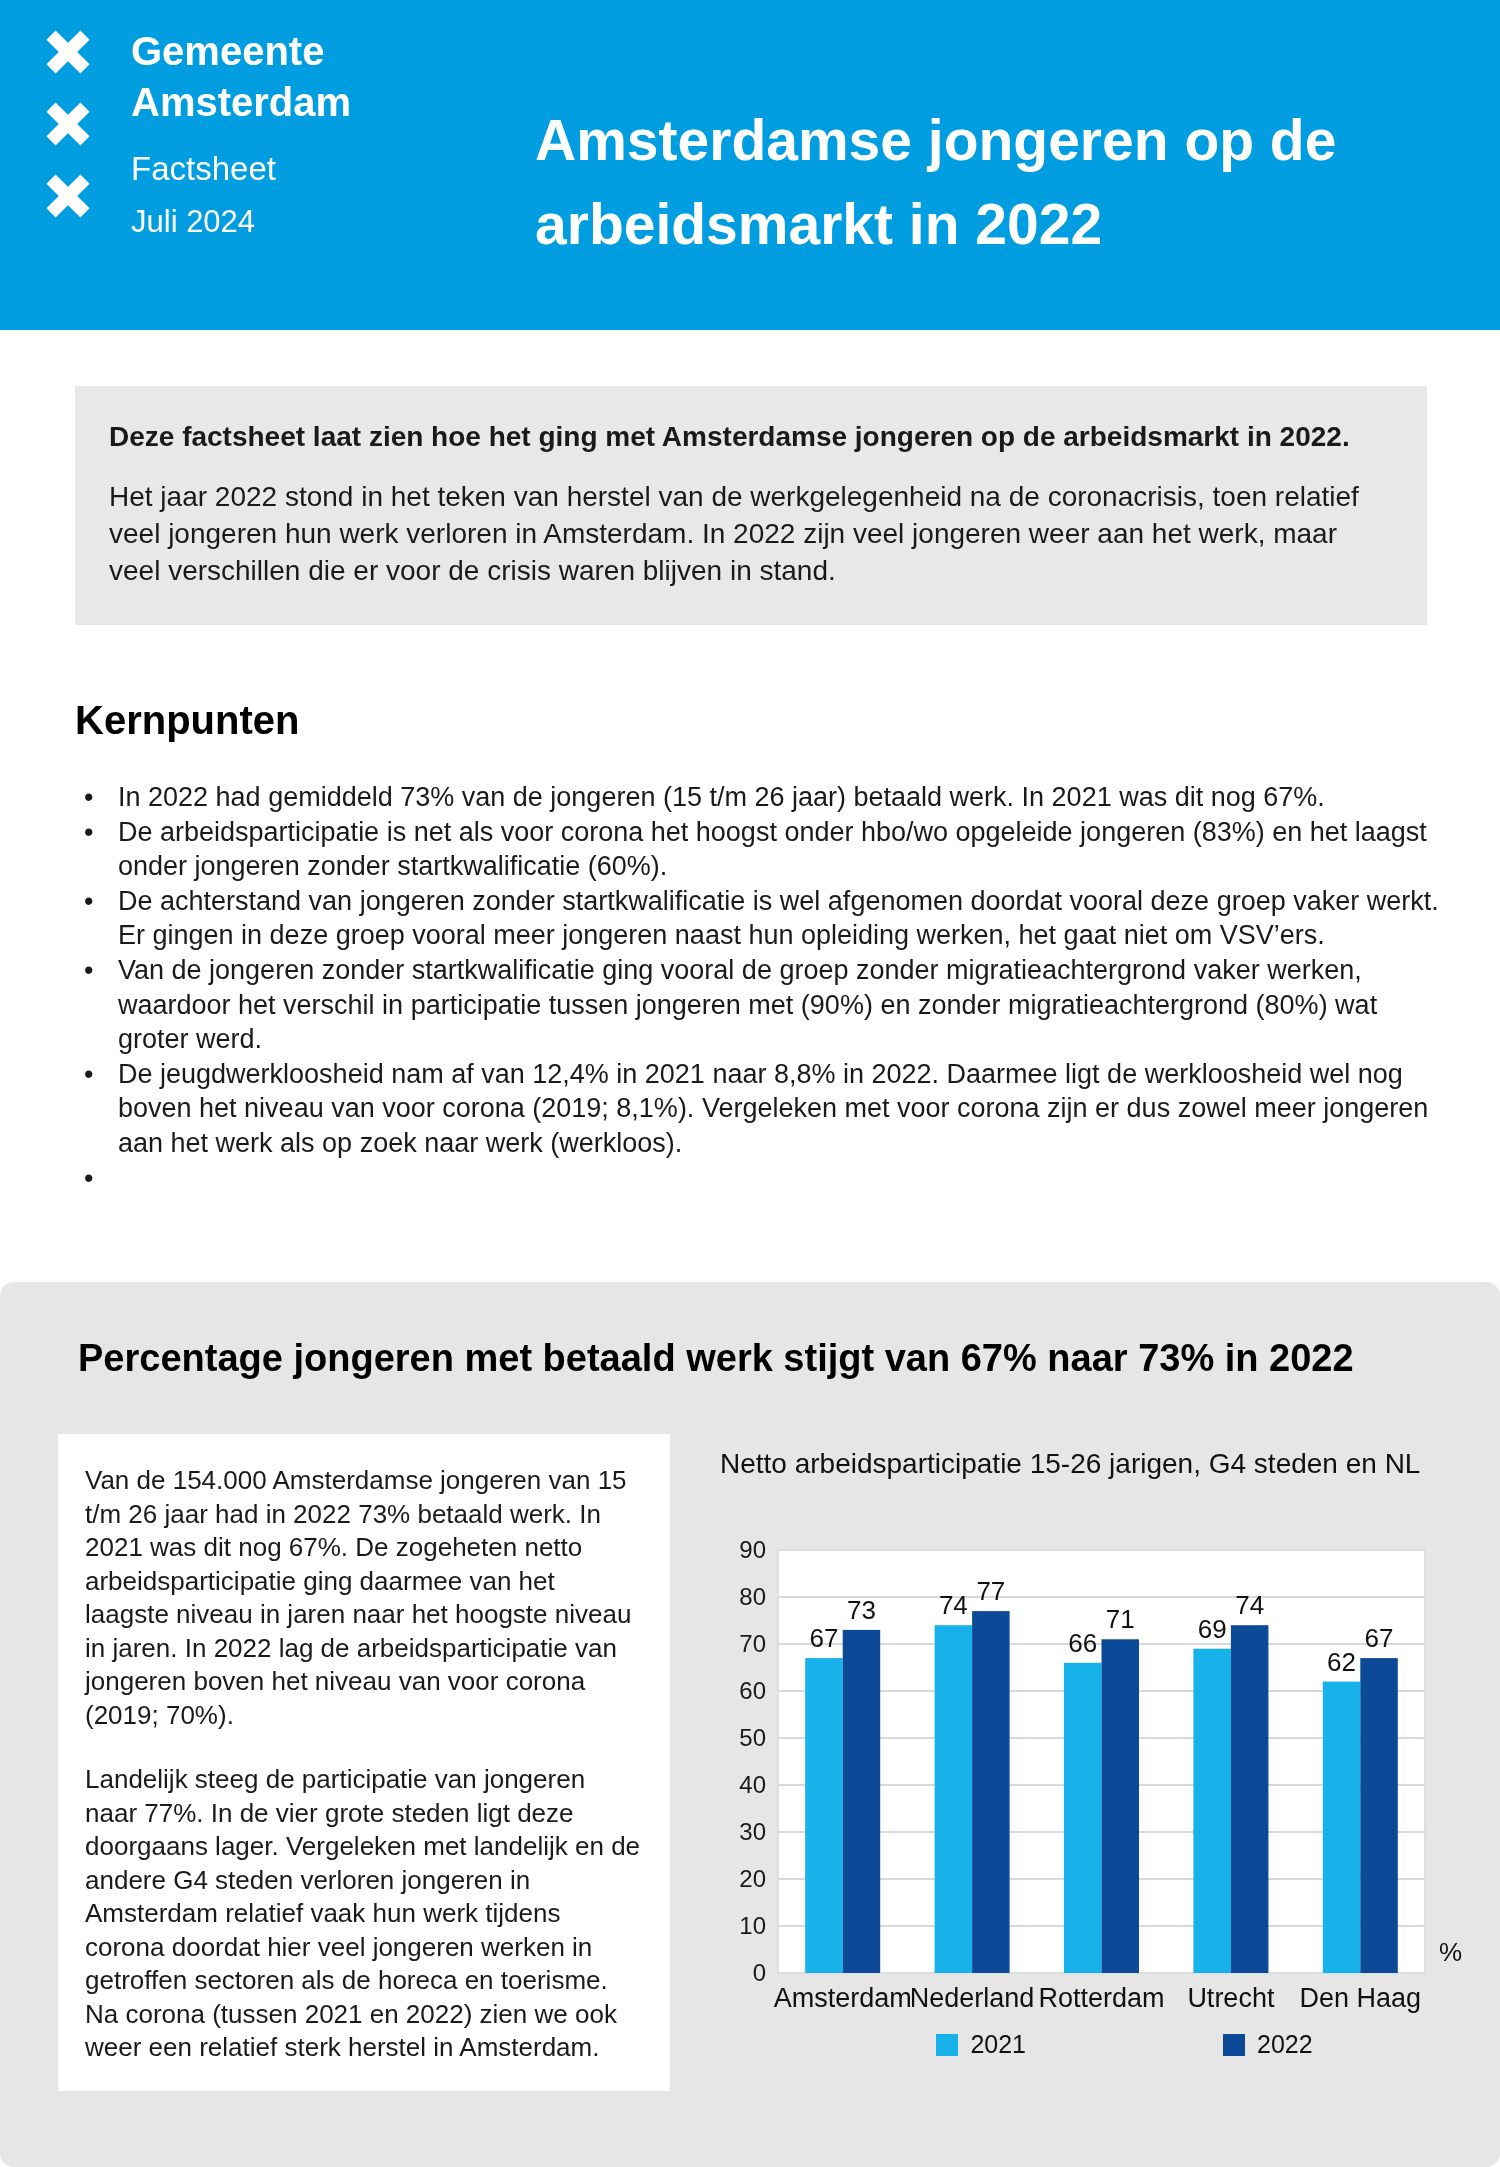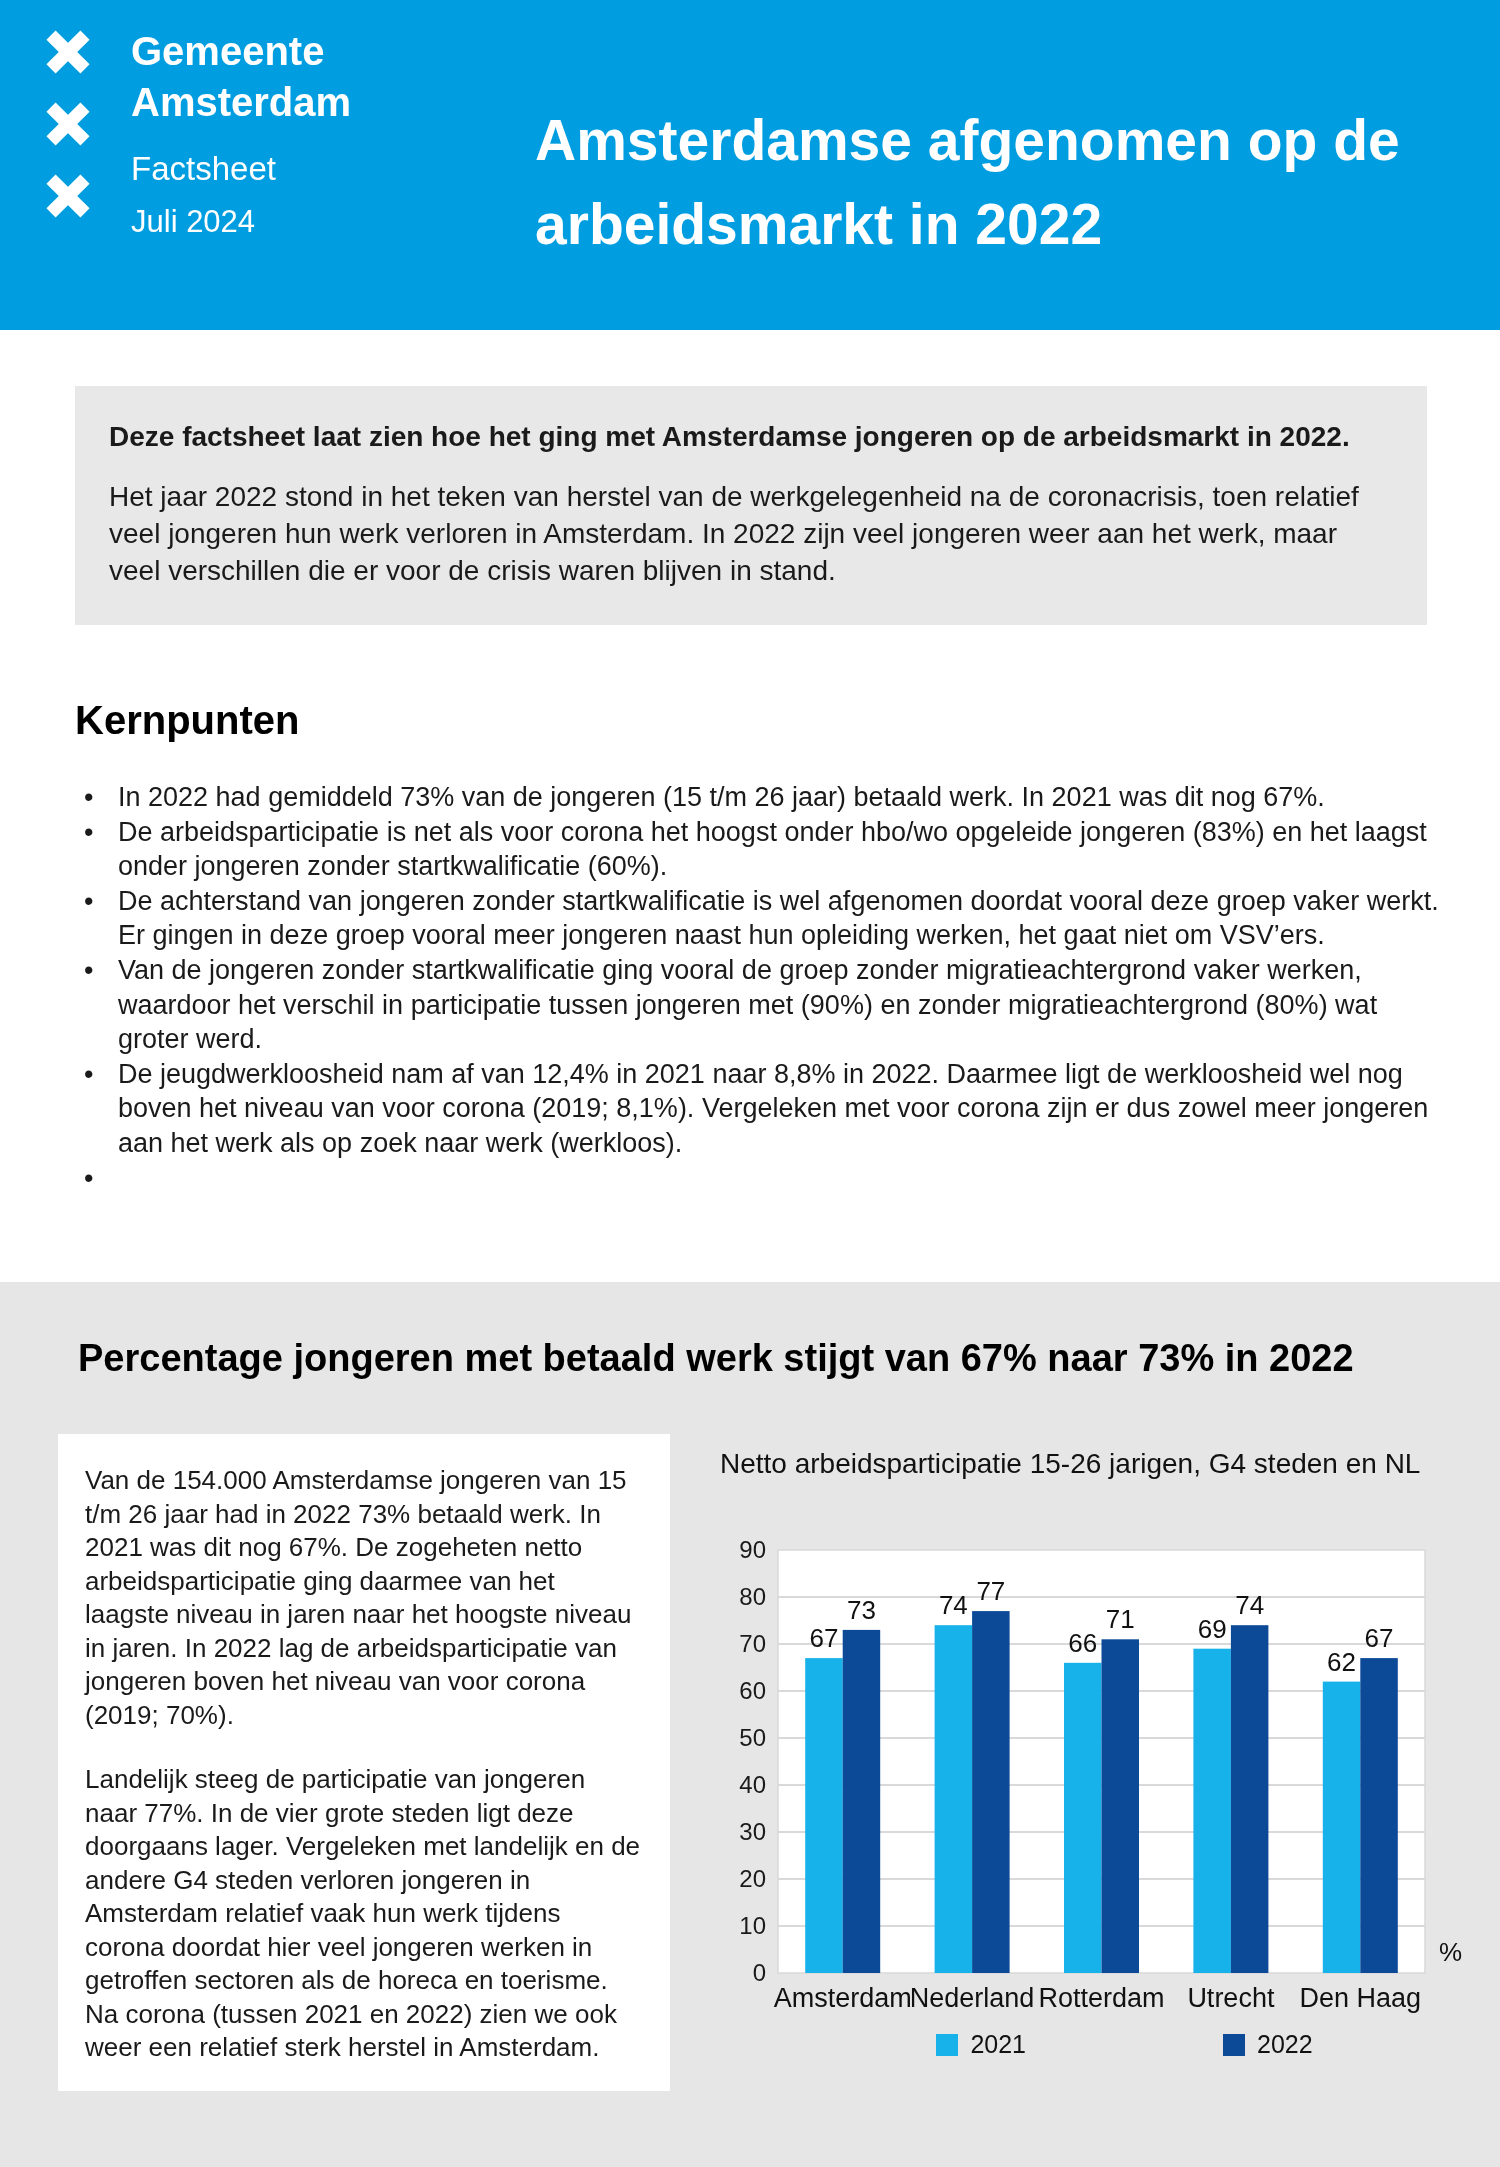--- a/index.html
+++ b/index.html
@@ -28,21 +28,21 @@
   .intro .lead{font-weight:bold;margin:0 0 23px 0;}
   .intro .body{margin:0;}
 
   
   .kernpunten-heading{position:absolute;left:75px;top:698px;font-size:40px;font-weight:bold;color:#000;}
   .kernpunten-list{position:absolute;left:78px;top:780px;width:1375px;margin:0;padding:0;list-style:none;font-size:27px;line-height:34.6px;}
   .kernpunten-list li{position:relative;padding-left:40px;margin:0;}
   .kernpunten-list .dot{position:absolute;left:6px;top:0;}
 
   
-  .section{position:absolute;left:0;top:1282px;width:1500px;height:885px;background:var(--section-bg);}
+  .section{position:absolute;left:0;top:1282px;width:1500px;height:885px;background:var(--section-bg);border-radius:14px;}
   .section-heading{position:absolute;left:78px;top:55px;font-size:38px;font-weight:bold;color:#000;white-space:nowrap;}
   .narrative{position:absolute;left:58px;top:152px;width:612px;height:657px;background:#ffffff;padding:30px 27px;font-size:26px;line-height:33.5px;}
   .narrative p{margin:0 0 31px 0;}
   .narrative p:last-child{margin-bottom:0;}
   .chart-title{position:absolute;left:720px;top:166px;width:770px;text-align:left;font-size:28px;color:#111;}
   .chart-svg{position:absolute;left:700px;top:223px;}
   .legend{position:absolute;left:720px;top:748px;width:770px;display:flex;justify-content:center;align-items:center;gap:158px;font-size:25px;color:#111;}
   .legend-item{display:flex;align-items:center;padding-left:39px;}
   .swatch{width:22px;height:22px;display:inline-block;margin-right:12px;}
   svg text{font-family:"Liberation Sans",sans-serif;}
@@ -69,21 +69,21 @@
         </g>
       </g>
     </svg>
     <div class="brand">
       <div>Gemeente</div>
       <div>Amsterdam</div>
     </div>
     <div class="factsheet">Factsheet</div>
     <div class="date">Juli 2024</div>
     <h1 class="doc-title" style="margin:0;">
-      <div>Amsterdamse afgenomen op de</div>
+      <div>Amsterdamse jongeren op de</div>
       <div>arbeidsmarkt in 2022</div>
     </h1>
   </div>
 
   <div class="intro">
     <p class="lead">Deze factsheet laat zien hoe het ging met Amsterdamse jongeren op de arbeidsmarkt in 2022.</p>
     <p class="body">Het jaar 2022 stond in het teken van herstel van de werkgelegenheid na de coronacrisis, toen relatief veel jongeren hun werk verloren in Amsterdam. In 2022 zijn veel jongeren weer aan het werk, maar veel verschillen die er voor de crisis waren blijven in stand.</p>
   </div>
 
   <h2 class="kernpunten-heading" style="margin:0;">Kernpunten</h2>

